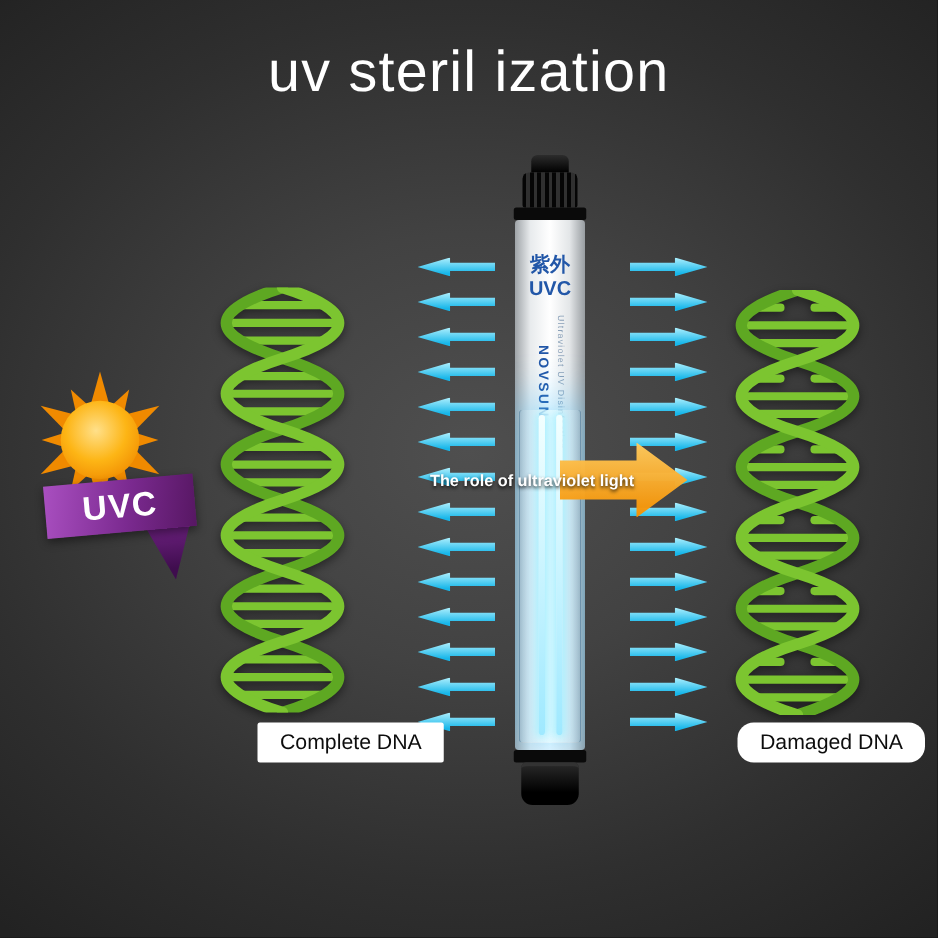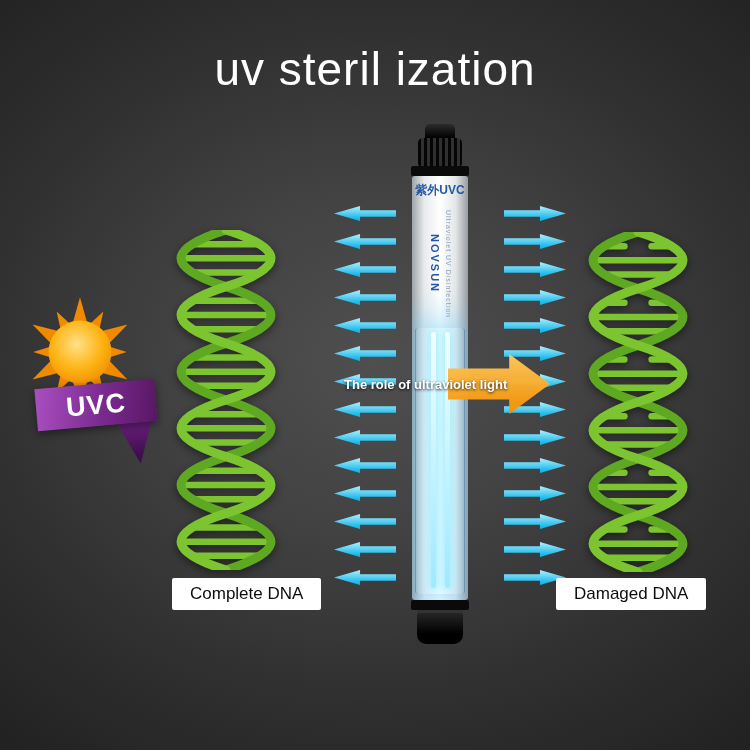--- a/index.html
+++ b/index.html
@@ -2,21 +2,21 @@
 <html style="--arrow-cyan-light: #aeeffd; --arrow-cyan: #18b7ea; --dna-green: #7cc530; --dna-green-dark: #5ea822; --orange-light: #ffcb5e; --orange: #f59000; --purple-light: #a94fc0; --purple-dark: #571763; --lamp-text-blue: #2257a8; --sun-yellow: #ffd54a; --sun-orange: #f08a00;"><head>
 <meta charset="utf-8">
 <style>
   html,body{margin:0;padding:0;background:#181818;}
   .stage{
     position:relative;width:750px;height:750px;overflow:hidden;
     font-family:"Liberation Sans",sans-serif;
     background:radial-gradient(ellipse 78% 66% at 50% 48%, #4f4f4f 0%, #424242 35%, #2f2f2f 70%, #222 100%);
   }
   .page-title{
-    position:absolute;top:30px;left:0;right:0;margin:12px;text-align:center;
+    position:absolute;top:30px;left:0;right:0;margin:0;text-align:center;
     color:#fff;font-size:46px;font-weight:500;letter-spacing:1px;
   }
   
   .sun-svg{position:absolute;left:14px;top:286px;width:132px;height:132px;}
   .ribbon{
     position:absolute;left:36px;top:384px;width:120px;height:42px;z-index:3;
     transform:rotate(-5deg);
     background:linear-gradient(100deg,var(--purple-light,#a94fc0) 0%,#7b2a90 55%,var(--purple-dark,#571763) 100%);
     display:flex;align-items:center;justify-content:center;
     color:#fff;font-size:27px;font-weight:bold;letter-spacing:1px;
@@ -48,21 +48,21 @@
   .cap-tip{width:30px;height:14px;margin:0 auto;border-radius:5px 5px 0 0;
     background:linear-gradient(180deg,#2c2c2c,#000);}
   .cap-top{width:44px;height:28px;margin:0 auto;border-radius:5px 5px 2px 2px;
     background:repeating-linear-gradient(90deg,#050505 0 3px,#303030 3px 6px);}
   .flange{width:58px;height:10px;margin-left:-1px;background:#0a0a0a;border-radius:2px;}
   .lamp-body{
     position:relative;width:56px;height:424px;border-radius:3px;overflow:hidden;
     background:linear-gradient(90deg,#9fa4a8 0%,#e8ebed 22%,#ffffff 50%,#e3e6e8 78%,#989da1 100%);
   }
   .label-zone{position:relative;height:152px;text-align:center;padding-top:6px;box-sizing:border-box;}
-  .lamp-top-label{font-size:12px;font-weight:bold;color:var(--lamp-text-blue,#2257a8);}
+  .lamp-top-label{font-size:16px;font-weight:bold;color:var(--lamp-text-blue,#2257a8);margin-top:20px;}
   .vert-wrap{display:flex;justify-content:center;gap:4px;margin-top:6px;height:118px;}
   .lamp-brand{writing-mode:vertical-rl;font-size:11px;font-weight:bold;color:var(--lamp-text-blue,#2257a8);letter-spacing:2px;}
   .lamp-sub{writing-mode:vertical-rl;font-size:7px;color:#8aa0b8;letter-spacing:1px;}
   .glow-zone{
     position:absolute;left:3px;right:3px;top:152px;bottom:6px;border-radius:3px;
     background:linear-gradient(90deg,rgba(110,195,240,.3) 0%,rgba(226,249,255,.92) 50%,rgba(110,195,240,.3) 100%);
     box-shadow:0 0 34px 8px rgba(60,190,255,.4);
     border-left:1px solid rgba(30,80,120,.35);border-right:1px solid rgba(30,80,120,.35);
   }
   .filament{position:absolute;top:4px;bottom:6px;width:5px;border-radius:3px;
@@ -79,24 +79,24 @@
     clip-path:polygon(0 24%,60% 24%,60% 0,100% 50%,60% 100%,60% 76%,0 76%);
     opacity:.97;
   }
   .center-arrow-text{
     position:absolute;left:344px;top:377px;width:200px;z-index:7;text-align:left;
     color:#fff;font-size:13px;font-weight:600;text-shadow:0 1px 3px rgba(0,0,0,.85);
   }
   
   .dna-label{
     position:absolute;top:578px;height:32px;line-height:32px;padding:0 18px;z-index:8;
-    background:#fff;color:#0d0d0d;font-size:17px;border-radius:2px;text-align:center;
+    background:#fff;color:#0d0d0d;font-size:17px;border-radius:2px;text-align:center;margin-left:34px;
   }
   .dna-label.left{left:172px;}
-  .dna-label.right{left:556px;}
+  .dna-label.right{left:556px;border-radius:13px;}
 </style>
 </head>
 <body>
 
 <div class="stage">
 
   <h1 class="page-title">uv steril ization</h1>
 
   <svg class="sun-svg" viewBox="0 0 130 130">
     <defs>

